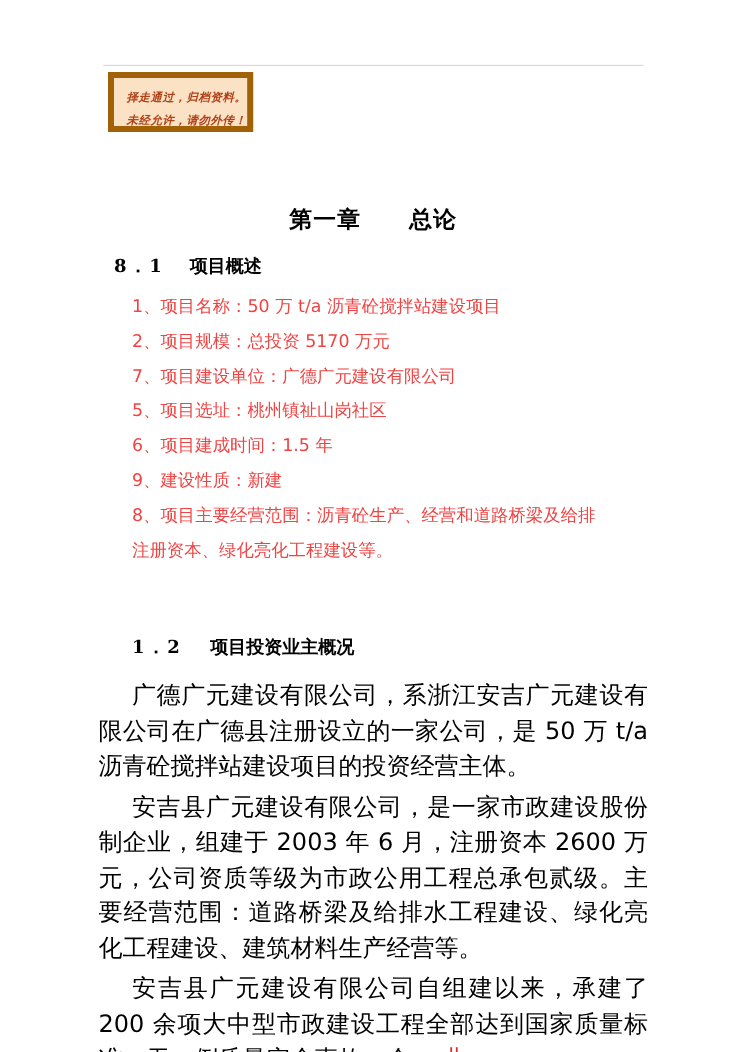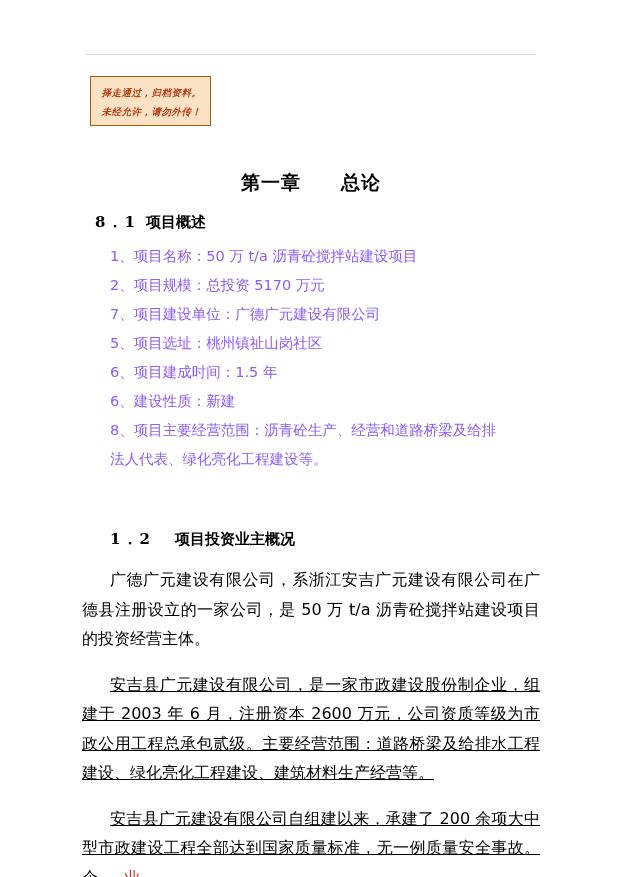--- a/index.html
+++ b/index.html
@@ -30,25 +30,25 @@
     left: 86px;
     top: 54px;
     width: 450px;
     height: 1px;
     background: #d9d9d9;
   }
   
   .stamp {
     position: absolute;
     left: 90px;
-    top: 76px;
+    top: 60px;
     width: 121px;
     height: 50px;
     background: #fbe2c4;
-    border: 1px solid #a16207;
+    border: 5px solid #a16207;
     box-sizing: border-box;
     padding-left: 12px;
   }
   .stamp-line {
     position: absolute;
     left: 0;
     width: 121px;
     text-align: center;
     color: #b0421a;
     font-family: "DejaVu Serif", serif;
@@ -78,34 +78,34 @@
     font-family: "DejaVu Serif", serif;
     font-size: 15px;
     font-weight: bold;
   }
   .sec1 {
     position: absolute;
     left: 13px;
     top: 213px;
   }
   .sec1 .num { letter-spacing: 2px; }
-  .sec1 .ttl { margin-left: 4px; text-align: center; }
+  .sec1 .ttl { margin-left: 16px; text-align: center; }
 
   .list {
     position: absolute;
     left: 0;
     top: 242px;
     width: 458px;
   }
   .li {
     font-size: 14.5px;
     line-height: 29px;
     text-indent: 28px;
     font-family: "DejaVu Sans", sans-serif;
-    color: #8b5cf6;
+    color: #ef4444;
   }
   .sig {
     font-family: "DejaVu Serif", serif;
     font-style: italic;
     font-weight: bold;
     font-size: 13px;
     display: inline-block;
     position: relative;
     padding: 0 2px;
   }
@@ -128,29 +128,29 @@
   .sec2 .num { letter-spacing: 2px; text-align: center; }
   .sec2 .ttl { margin-left: 18px; }
 
   .paras {
     position: absolute;
     left: 0;
     top: 565px;
     width: 458px;
   }
   .p {
-    font-size: 16px;
+    font-size: 20px;
     line-height: 29.5px;
     text-indent: 28px;
     text-align: justify;
     text-justify: inter-ideograph;
     margin: 0;
     padding: 0;
   }
-  .p + .p { margin-top: 16px; text-decoration: underline; }
+  .p + .p { margin-top: 4px; }
   .tail-red {
     color: #d93025;
   }
   .lastline {
     position: relative;
   }
   .lastline .spacer { display: inline-block; width: 26px; }
 </style>
 </head>
 <body>
@@ -172,23 +172,23 @@
       <span class="num">8．1</span>
       <span class="ttl">项目概述</span>
     </h2>
 
     <div class="list">
       <div class="li">1、项目名称：50 万 t/a 沥青砼搅拌站建设项目</div>
       <div class="li">2、项目规模：总投资 5170 万元</div>
       <div class="li">7、项目建设单位：广德广元建设有限公司</div>
       <div class="li">5、项目选址：桃州镇祉山岗社区</div>
       <div class="li">6、项目建成时间：1.5 年</div>
-      <div class="li">6、建设性质：新建</div>
+      <div class="li">9、建设性质：新建</div>
       <div class="li">8、项目主要经营范围：沥青砼生产、经营和道路桥梁及给排</div>
-      <div class="li cont">法人代表、绿化亮化工程建设等。</div>
+      <div class="li cont">注册资本、绿化亮化工程建设等。</div>
     </div>
 
     <h2 class="section sec2">
       <span class="num">1．2</span>
       <span class="ttl">项目投资业主概况</span>
     </h2>
 
     <div class="paras">
       <p class="p">广德广元建设有限公司，系浙江安吉广元建设有限公司在广德县注册设立的一家公司，是 50 万 t/a 沥青砼搅拌站建设项目的投资经营主体。</p>
       <p class="p">安吉县广元建设有限公司，是一家市政建设股份制企业，组建于 2003 年 6 月，注册资本 2600 万元，公司资质等级为市政公用工程总承包贰级。主要经营范围：道路桥梁及给排水工程建设、绿化亮化工程建设、建筑材料生产经营等。</p>

